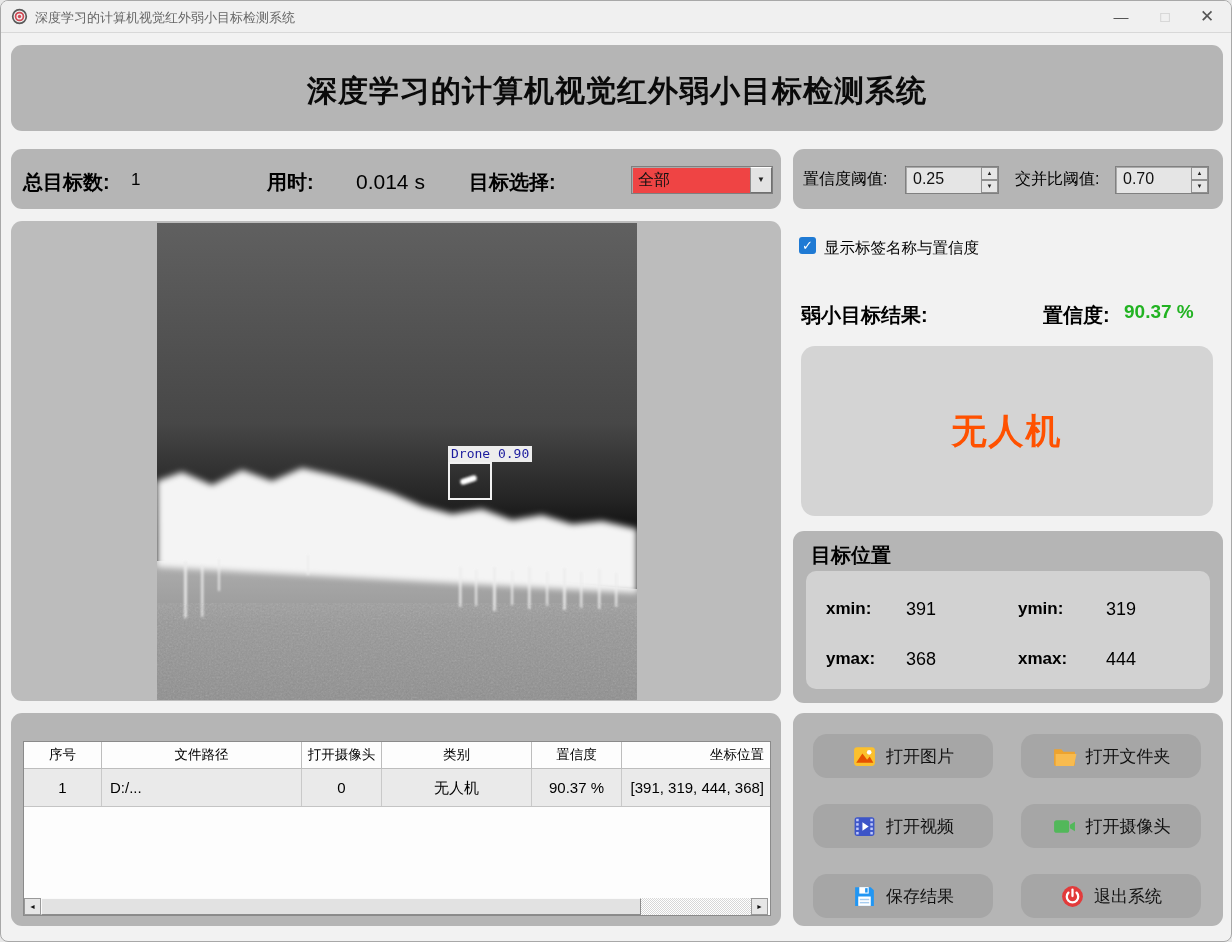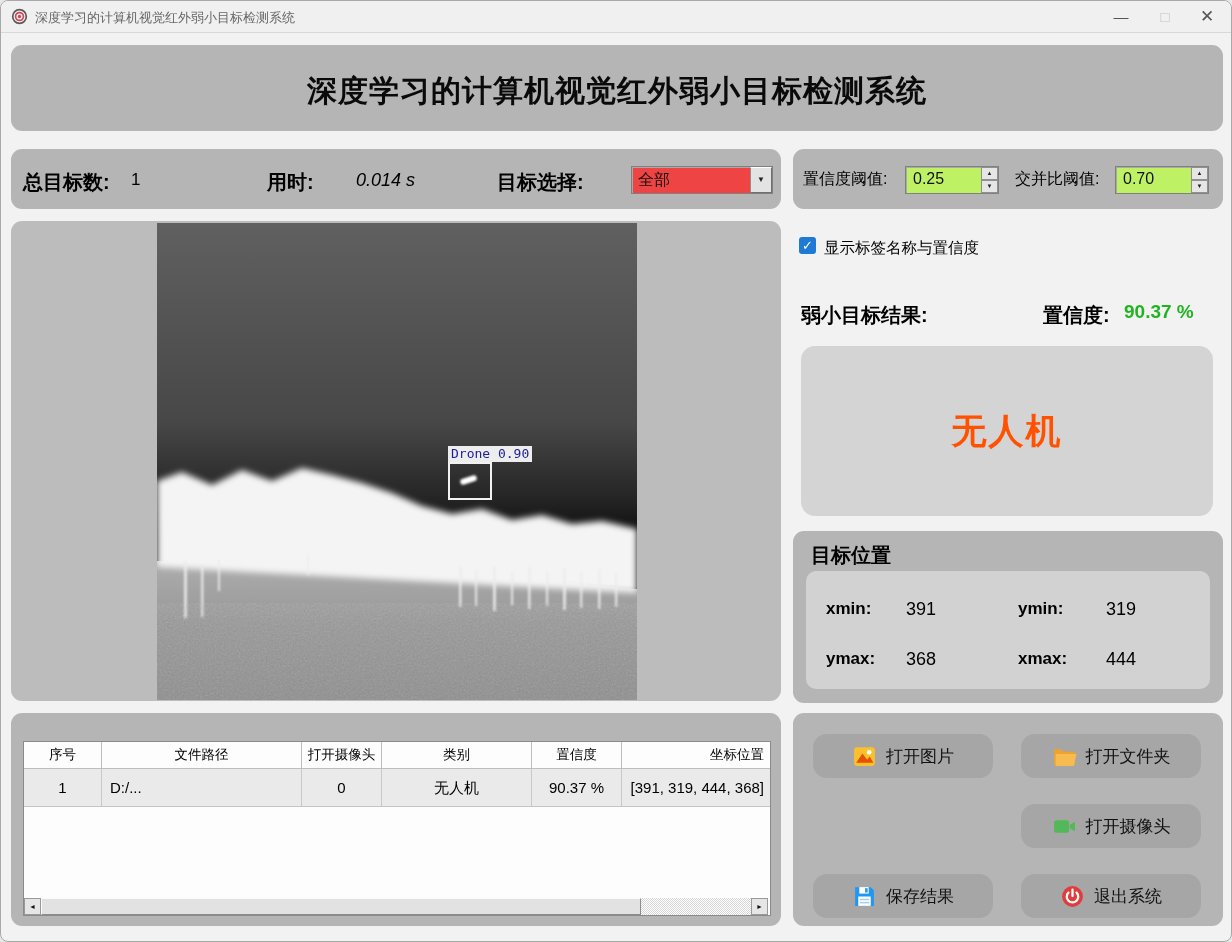--- a/index.html
+++ b/index.html
@@ -23,21 +23,21 @@
   .hdr-title{position:absolute;left:0;top:26px;width:100%;text-align:center;
              font-size:30px;font-weight:bold;color:#0a0a0a;letter-spacing:1px;}
   
   .abs{position:absolute;}
   .combo{position:absolute;display:flex;width:140px;height:26px;background:#ef4444;
          border:1px solid #7f7f7f;box-shadow:inset 1px 1px 0 #a9a9a9;}
   .combo-val{flex:1;font-size:16px;padding:3px 0 0 6px;color:#111;}
   .combo-btn{width:20px;background:#e3e3e3;border-left:1px solid #8f8f8f;
              border-top:1px solid #fff;border-right:1px solid #707070;border-bottom:1px solid #707070;
              text-align:center;font-size:8px;line-height:24px;color:#222;}
-  .spin{position:absolute;display:flex;width:92px;height:26px;background:#bef264;
+  .spin{position:absolute;display:flex;width:92px;height:26px;background:#e5e5e5;
         border:1px solid #808080;box-shadow:inset 1px 1px 0 #a9a9a9;}
   .spin-val{flex:1;font-size:16px;padding:3px 0 0 7px;color:#111;}
   .spin-btns{width:17px;display:flex;flex-direction:column;}
   .spin-b{flex:1;background:#e6e6e6;border:1px solid #909090;text-align:center;
           font-size:6px;line-height:10px;color:#222;}
   
   .chk{position:absolute;width:17px;height:17px;border-radius:3px;background:#1f7ad4;
        color:#fff;text-align:center;font-size:13px;line-height:17px;font-weight:bold;}
   
   .result-box{position:absolute;left:800px;top:345px;width:412px;height:170px;
@@ -99,22 +99,22 @@
   </div>
 
   <div class="panel" style="left:10px;top:44px;width:1212px;height:86px;">
     <div class="hdr-title">深度学习的计算机视觉红外弱小目标检测系统</div>
   </div>
 
   <div class="panel" style="left:10px;top:148px;width:770px;height:60px;">
     <span class="abs blabel" style="left:12px;top:20px;">总目标数:</span>
     <span class="abs" style="left:120px;top:21px;font-size:17px;">1</span>
     <span class="abs blabel" style="left:256px;top:20px;">用时:</span>
-    <span class="abs" style="left:345px;top:21px;font-size:18px;font-style:italic;">0.014 s</span>
-    <span class="abs blabel" style="left:486px;top:20px;">目标选择:</span>
+    <span class="abs" style="left:345px;top:21px;font-size:21px;">0.014 s</span>
+    <span class="abs blabel" style="left:458px;top:20px;">目标选择:</span>
     <div class="combo" style="left:620px;top:17px;">
       <span class="combo-val">全部</span>
       <span class="combo-btn">▼</span>
     </div>
   </div>
 
   <div class="panel" style="left:792px;top:148px;width:430px;height:60px;">
     <span class="abs" style="left:10px;top:20px;font-size:16px;">置信度阈值:</span>
     <div class="spin" style="left:112px;top:17px;">
       <span class="spin-val">0.25</span>
@@ -249,20 +249,37 @@
       </svg>
       <span>打开图片</span>
     </div>
     <div class="abtn" style="left:228px;top:21px;">
       <svg viewBox="0 0 24 24">
         <path d="M2 5 h7 l2 2.5 h11 v12 a1.5 1.5 0 0 1 -1.5 1.5 h-17 A1.5 1.5 0 0 1 2 19.5 Z" fill="#eda32f"></path>
         <path d="M3.5 9.5 h20 l-2.5 11.5 h-17.5 Z" fill="#f8bb4f"></path>
       </svg>
       <span>打开文件夹</span>
     </div>
+    <div class="abtn" style="left:20px;top:91px;">
+      <svg viewBox="0 0 24 24">
+        <rect x="2.5" y="3" width="19" height="18" rx="2.5" fill="#3d55c8"></rect>
+        <g fill="#cfd6ff" opacity="0.9">
+          <rect x="4" y="4.6" width="2.4" height="2.4"></rect>
+            <rect x="4" y="8.8" width="2.4" height="2.4"></rect>
+          <rect x="4" y="13" width="2.4" height="2.4"></rect>
+            <rect x="4" y="17.2" width="2.4" height="2.4"></rect>
+          <rect x="17.6" y="4.6" width="2.4" height="2.4"></rect>
+            <rect x="17.6" y="8.8" width="2.4" height="2.4"></rect>
+          <rect x="17.6" y="13" width="2.4" height="2.4"></rect>
+            <rect x="17.6" y="17.2" width="2.4" height="2.4"></rect>
+        </g>
+        <path d="M10 8 L16 12 L10 16 Z" fill="#fff"></path>
+      </svg>
+      <span>打开视频</span>
+    </div>
     <div class="abtn" style="left:228px;top:91px;">
       <svg viewBox="0 0 24 24">
         <rect x="2" y="6" width="14.5" height="12" rx="2.5" fill="#52b85a"></rect>
         <path d="M17.2 10.4 L22 7.4 V16.6 L17.2 13.6 Z" fill="#52b85a"></path>
       </svg>
       <span>打开摄像头</span>
     </div>
     <div class="abtn" style="left:20px;top:161px;">
       <svg viewBox="0 0 24 24">
         <path d="M3 3 h15 l3 3 v15 h-18 Z" fill="#2196f3"></path>

